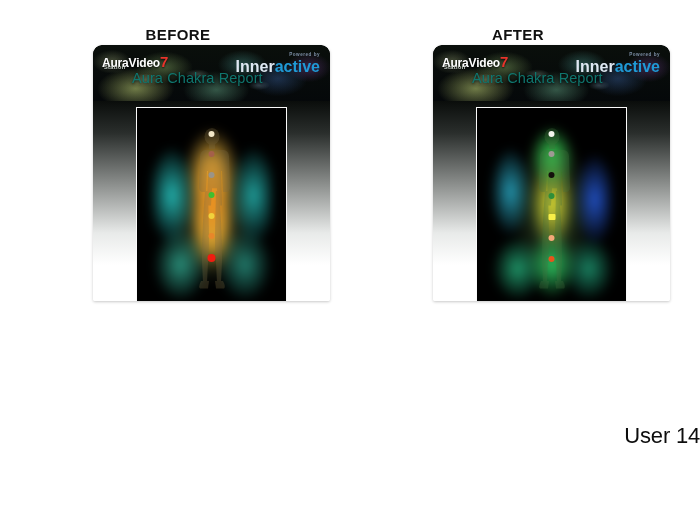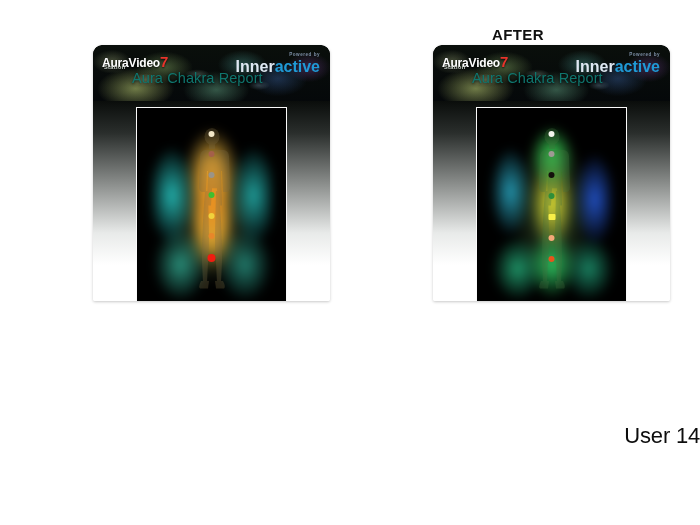--- a/index.html
+++ b/index.html
@@ -168,20 +168,21 @@
   .user-sub {
     position:absolute; left:0; right:0; top:456px; text-align:center;
     font-size:19px; font-weight:400; color:#1a1a1a;
   }
 </style>
 </head>
 <body>
 
 <div class="slide">
 
+  <div class="col-heading before">BEFORE</div>
   <div class="col-heading after">AFTER</div>
 
   <div class="report before">
     <div class="rep-body"></div>
 
     <div class="rep-banner">
       <div class="smoke"></div>
       <div class="smoke2"></div>
     </div>
 

